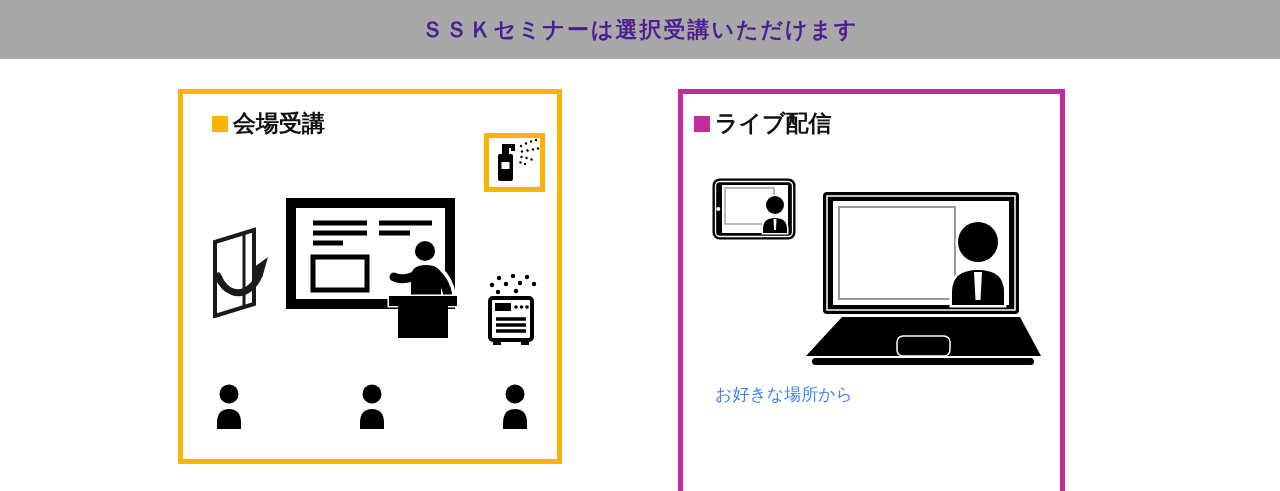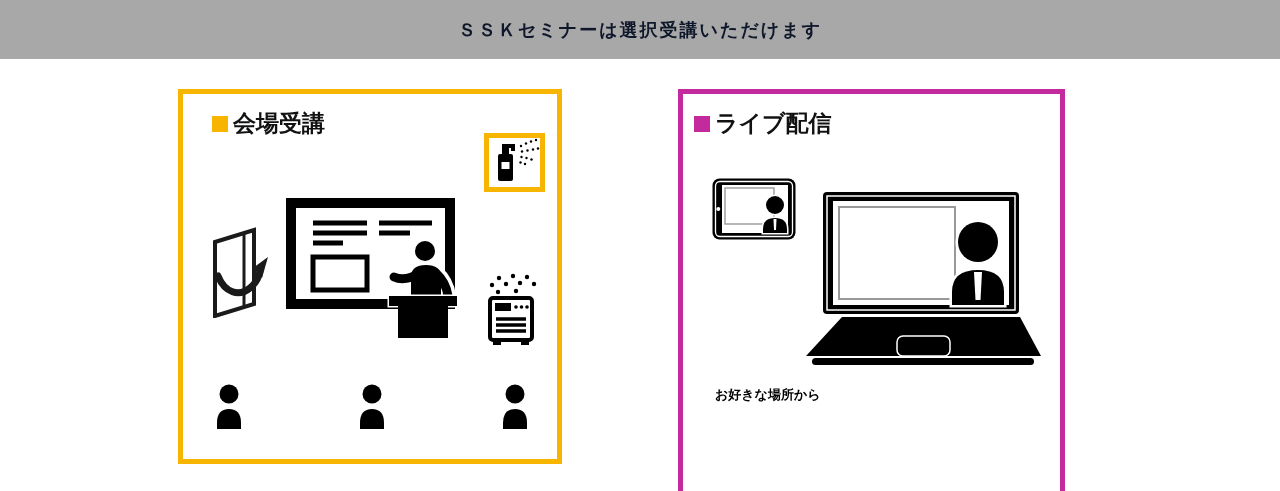--- a/index.html
+++ b/index.html
@@ -5,41 +5,41 @@
   html,body{margin:0;padding:0;background:#fff;}
   body{font-family:"Liberation Sans","DejaVu Sans",sans-serif;}
   .page{position:relative;width:1280px;height:491px;background:#fff;overflow:hidden;}
 
   
   .header-bar{
     position:absolute;left:0;top:0;width:1280px;height:59px;
     background:#a8a8a8;display:flex;align-items:center;justify-content:center;
   }
   .header-title{
-    color:#0f172a;font-size:18px;font-weight:700;letter-spacing:2px;
+    color:#4c1d95;font-size:22px;font-weight:700;letter-spacing:2px;
   }
 
   
   .card{position:absolute;background:#fff;box-sizing:border-box;}
   .card.venue{left:178px;top:89px;width:384px;height:375px;border:5px solid #f8b500;}
   .card.live {left:678px;top:89px;width:387px;height:430px;border:5px solid #c32a9e;}
 
   .card-title{position:absolute;display:flex;align-items:center;gap:5px;}
   .card.venue .card-title{left:29px;top:18px;}
   .card.live  .card-title{left:11px;top:18px;}
   .bullet{width:16px;height:16px;display:inline-block;flex:0 0 auto;}
   .card.venue .bullet{background:#f8b500;}
   .card.live  .bullet{background:#c32a9e;}
   .card-title-text{font-size:23px;font-weight:700;color:#111;line-height:1;white-space:nowrap;}
 
   .abs{position:absolute;}
 
   .live-desc{
     position:absolute;left:32px;top:288px;
-    font-size:13px;font-weight:700;color:#000000;line-height:25px;white-space:nowrap;
+    font-size:17px;font-weight:400;color:#3b82f6;line-height:25px;white-space:nowrap;
   }
 </style>
 </head>
 <body>
 
 <div class="page">
 
   <div class="header-bar">
     <div class="header-title">ＳＳＫセミナーは選択受講いただけます</div>
   </div>

